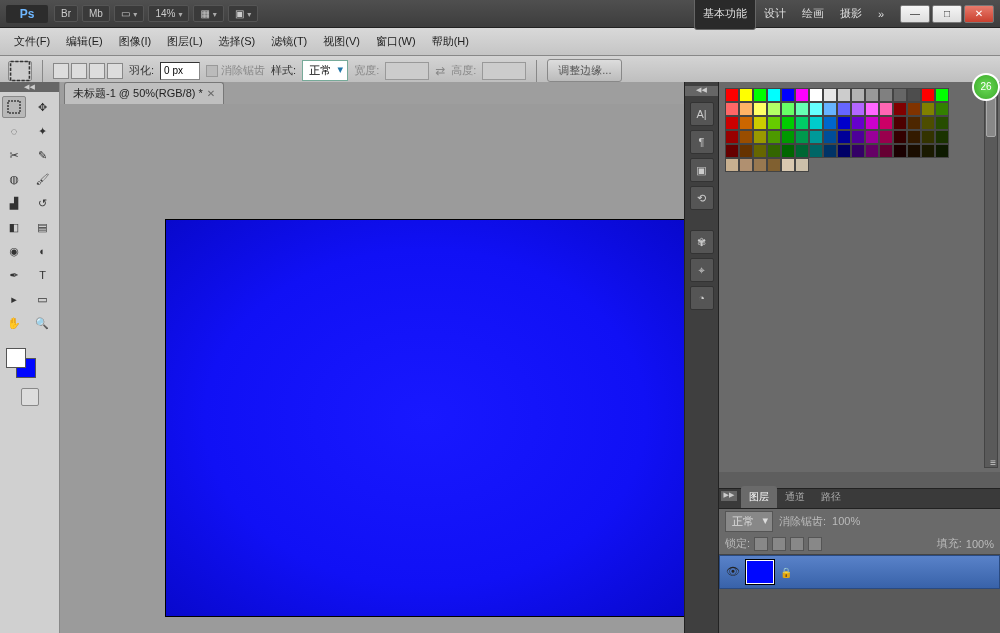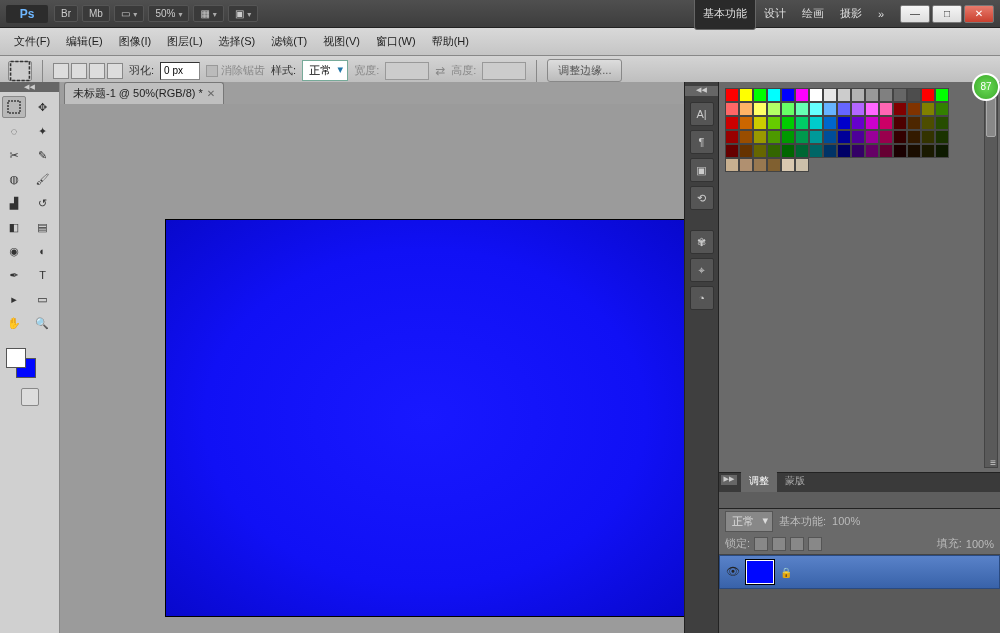--- a/index.html
+++ b/index.html
@@ -99,21 +99,21 @@
 .badge { position:absolute; right:0; top:73px; width:28px; height:28px; background:radial-gradient(#6ada55,#3aa82a); border:2px solid #fff; border-radius:50%; color:#fff; font-size:10px; line-height:24px; text-align:center; z-index:50; }
 </style>
 </head>
 <body>
 
 <div class="titlebar">
   <div class="ps-logo">Ps</div>
   <div class="tb-btn">Br</div>
   <div class="tb-btn">Mb</div>
   <div class="tb-btn tb-drop">▭</div>
-  <div class="tb-btn tb-drop">50%</div>
+  <div class="tb-btn tb-drop">14%</div>
   <div class="tb-btn tb-drop">▦</div>
   <div class="tb-btn tb-drop">▣</div>
   <div class="spacer"></div>
   <span class="ws-tab active">基本功能</span>
   <span class="ws-tab">设计</span>
   <span class="ws-tab">绘画</span>
   <span class="ws-tab">摄影</span>
   <span class="ws-tab">»</span>
   <div class="win-btns">
     <div class="win-btn">—</div>
@@ -313,31 +313,32 @@
             <div style="background: rgb(128, 96, 48);"></div>
             <div style="background: rgb(216, 200, 176);"></div>
             <div style="background: rgb(204, 192, 170);"></div>
           </div>
         <div class="swatch-scroll">
             <div class="thumb"></div>
           </div>
         <div class="panel-menu">≡</div>
       </div>
 
+      <div class="adj-body"></div>
+
       <div class="adj-tabs">
         <div class="panel-collapse">▶▶</div>
-        <span class="ptab active">调整</span>
-        <span class="ptab">蒙版</span>
+        <span class="ptab active">图层</span>
+        <span class="ptab">通道</span>
+        <span class="ptab">路径</span>
       </div>
-      <div class="adj-body"></div>
-
       <div class="layers">
         <div class="layer-opts">
           <div class="sel">正常</div>
-          <span>基本功能:</span>
+          <span>消除锯齿:</span>
           <span>100%</span>
         </div>
         <div class="layer-opts2">
           <span>锁定:</span>
           <div class="lock"></div>
           <div class="lock"></div>
           <div class="lock"></div>
           <div class="lock"></div>
           <span style="flex:1"></span>
           <span>填充:</span>
@@ -348,13 +349,13 @@
             <span class="layer-eye">👁</span>
             <div class="layer-thumb"></div>
             <span class="layer-lock">🔒</span>
           </div>
         </div>
       </div>
     </div>
   </div>
 </div>
 
-<div class="badge">87</div>
+<div class="badge">26</div>
 
 </body></html>

